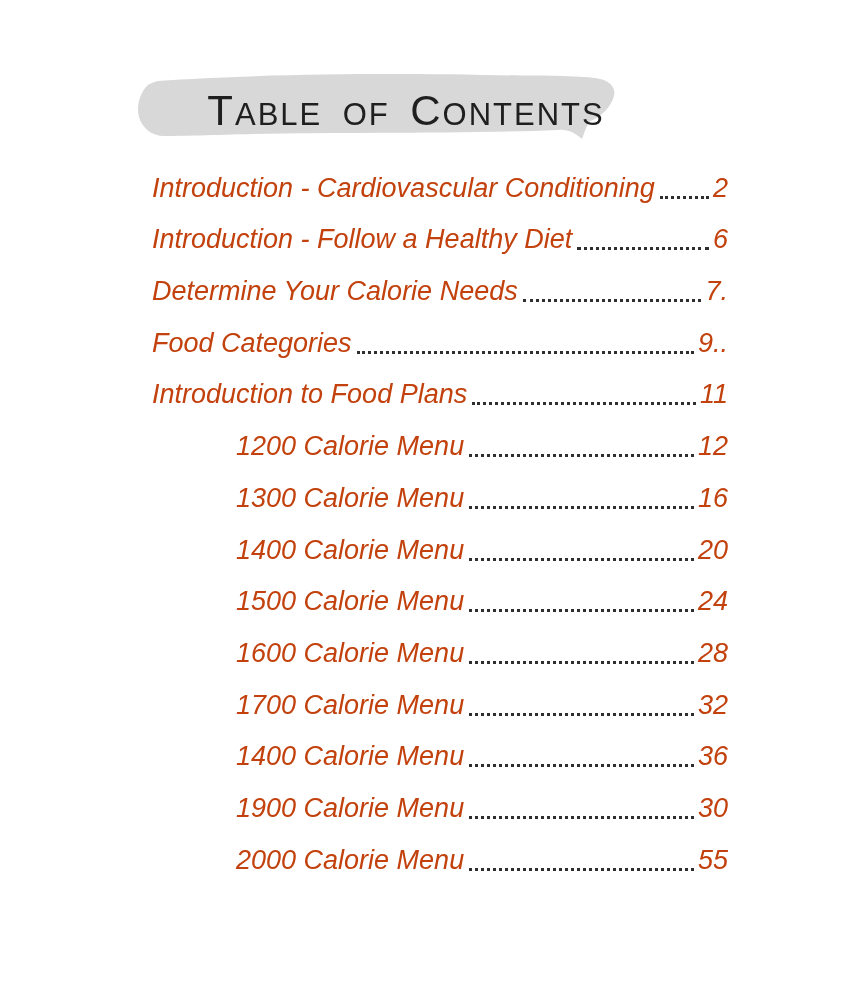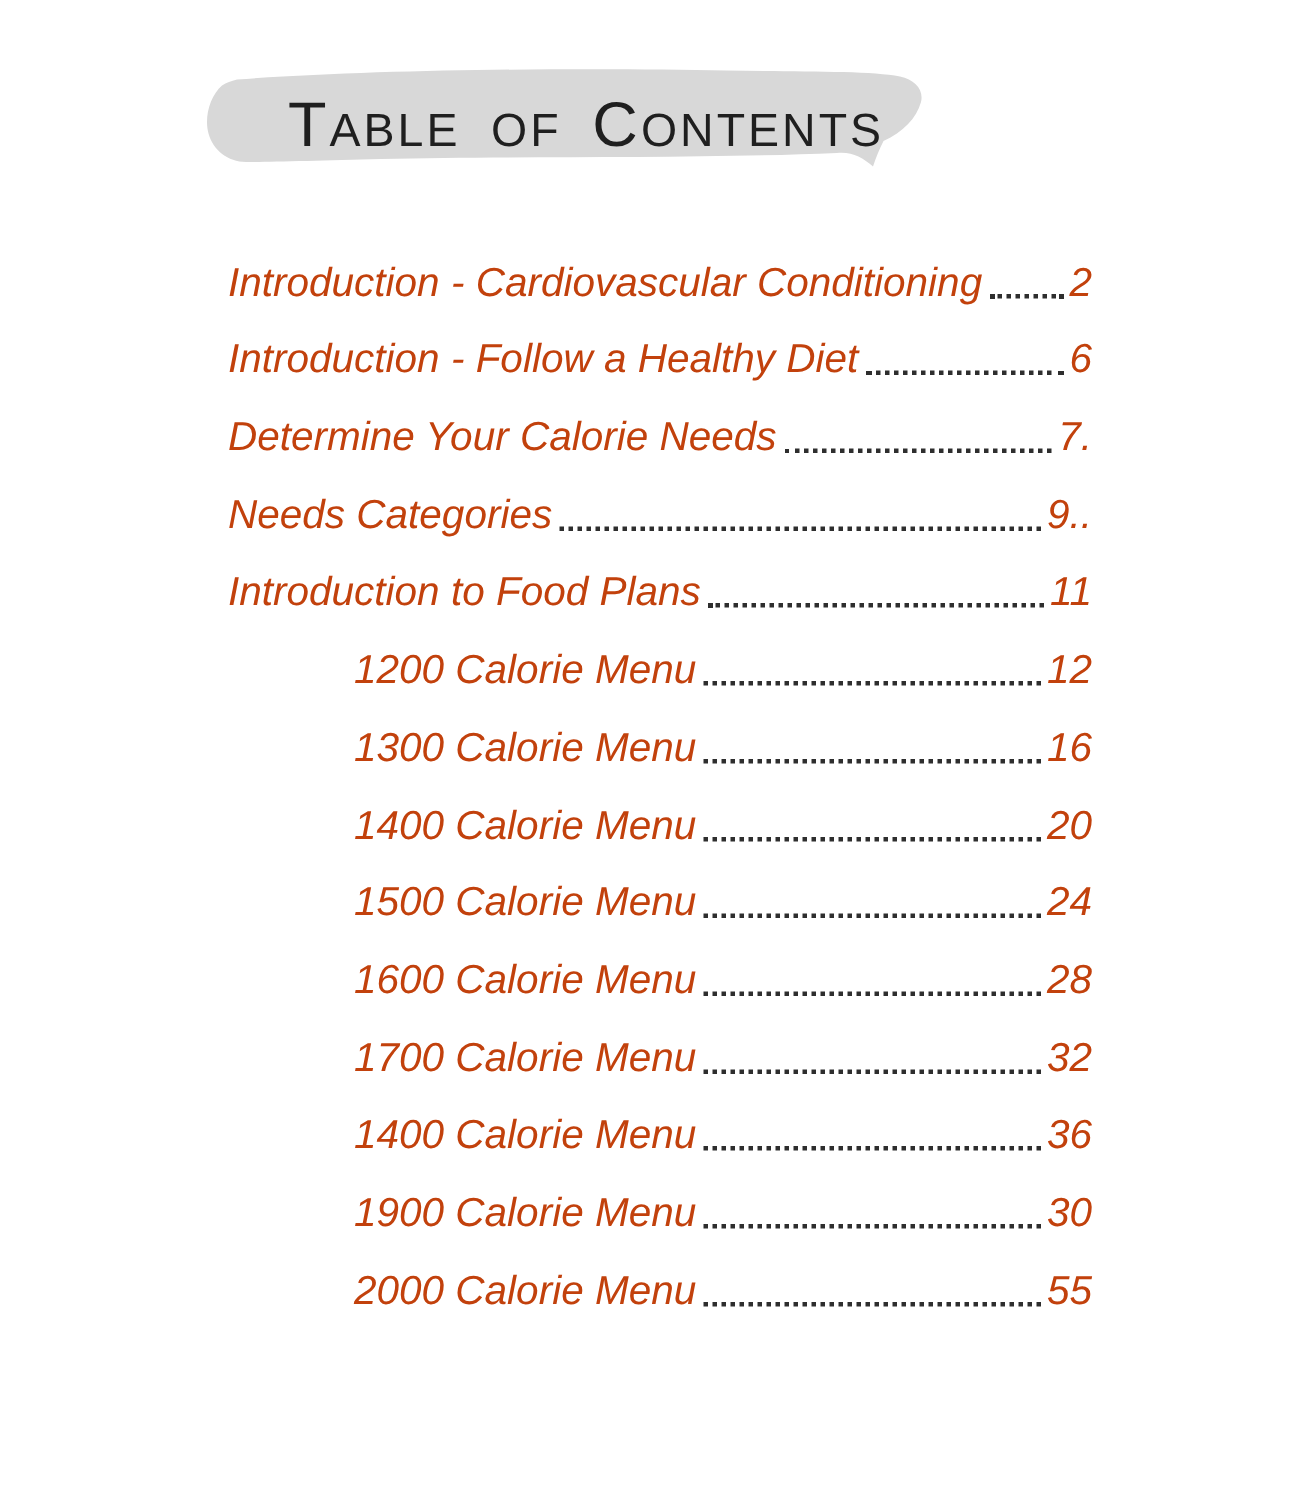--- a/index.html
+++ b/index.html
@@ -13,23 +13,24 @@
     position: relative;
     overflow: hidden;
     font-family: "Liberation Sans", sans-serif;
     color: #262626;
   }
 
   
   .banner {
     position: absolute;
     left: 134px;
-    top: 44px;
+    top: 72px;
     width: 486px;
     height: 80px;
+    text-align: center;
   }
   .banner svg {
     position: absolute;
     left: 0; top: 0;
     width: 486px;
     height: 80px;
     display: block;
   }
   .banner-title {
     position: absolute;
@@ -123,21 +124,21 @@
     <span class="toc-label">Introduction - Follow a Healthy Diet</span>
     <span class="toc-leader"></span>
     <span class="toc-page">6</span>
   </div>
     <div class="toc-row">
     <span class="toc-label">Determine Your Calorie Needs</span>
     <span class="toc-leader"></span>
     <span class="toc-page">7.</span>
   </div>
     <div class="toc-row">
-    <span class="toc-label">Needs Categories</span>
+    <span class="toc-label">Food Categories</span>
     <span class="toc-leader"></span>
     <span class="toc-page">9..</span>
   </div>
     <div class="toc-row">
     <span class="toc-label">Introduction to Food Plans</span>
     <span class="toc-leader"></span>
     <span class="toc-page">11</span>
   </div>
     <div class="toc-row indent">
     <span class="toc-label">1200 Calorie Menu</span>

